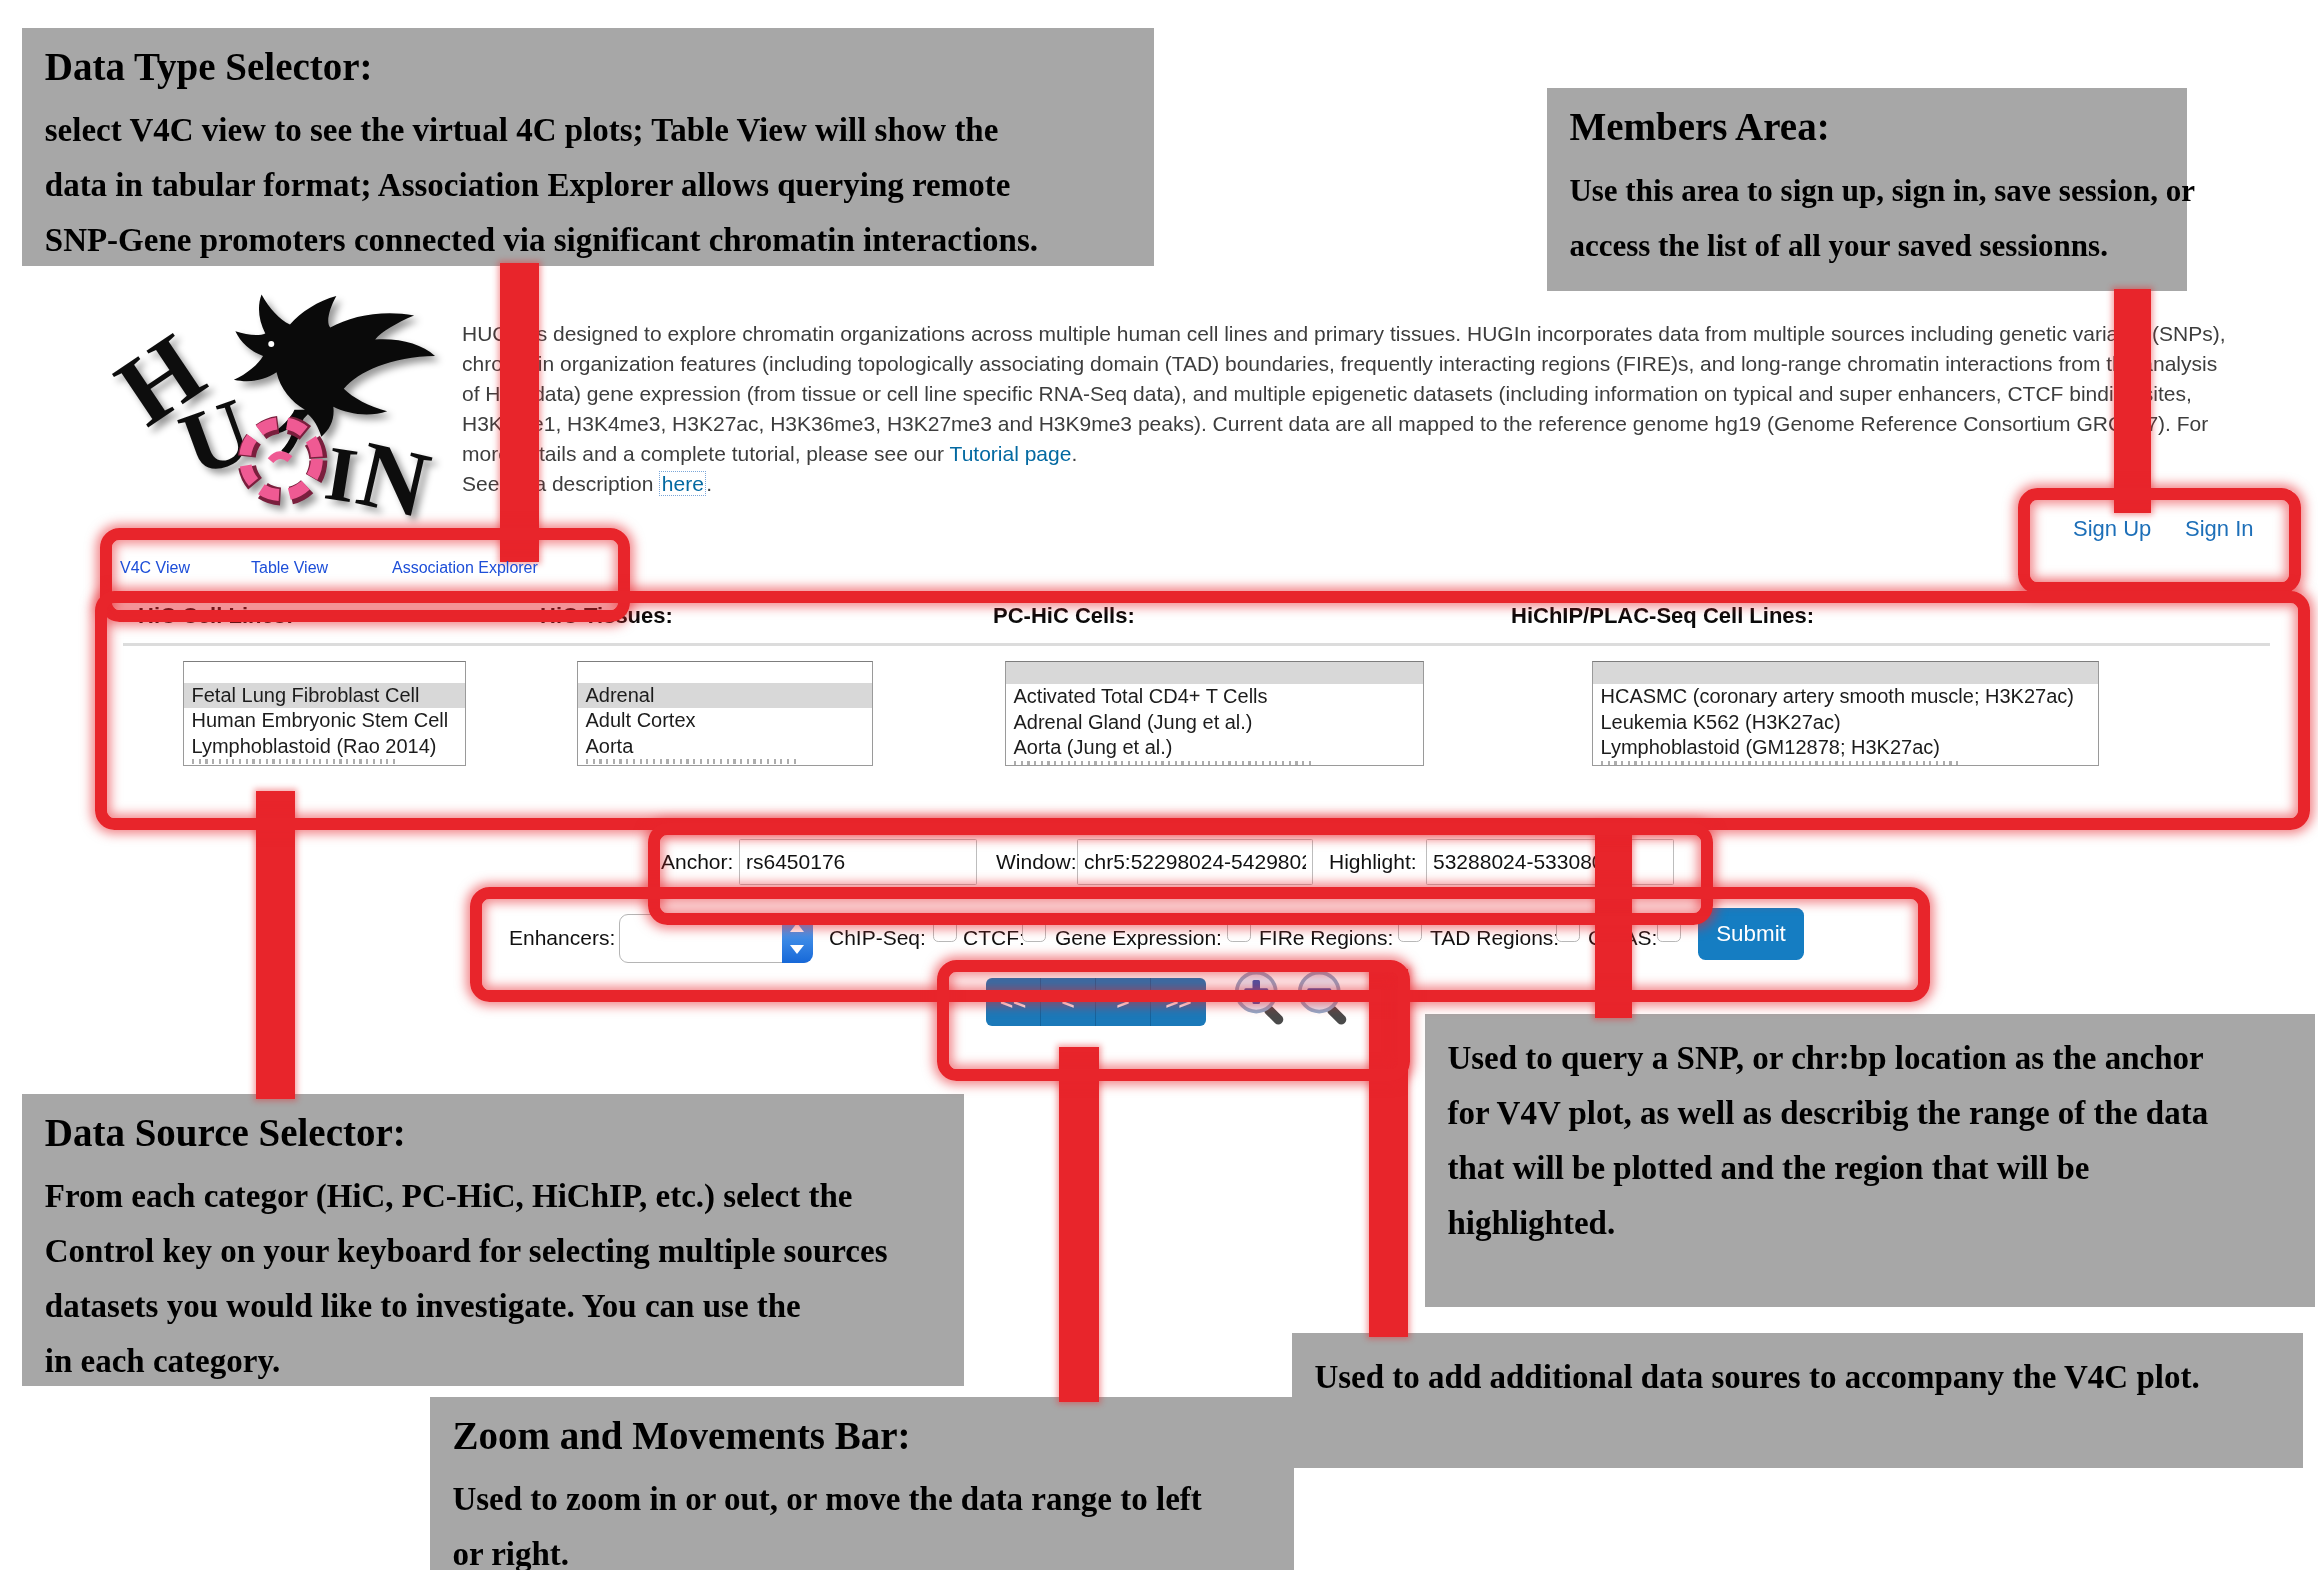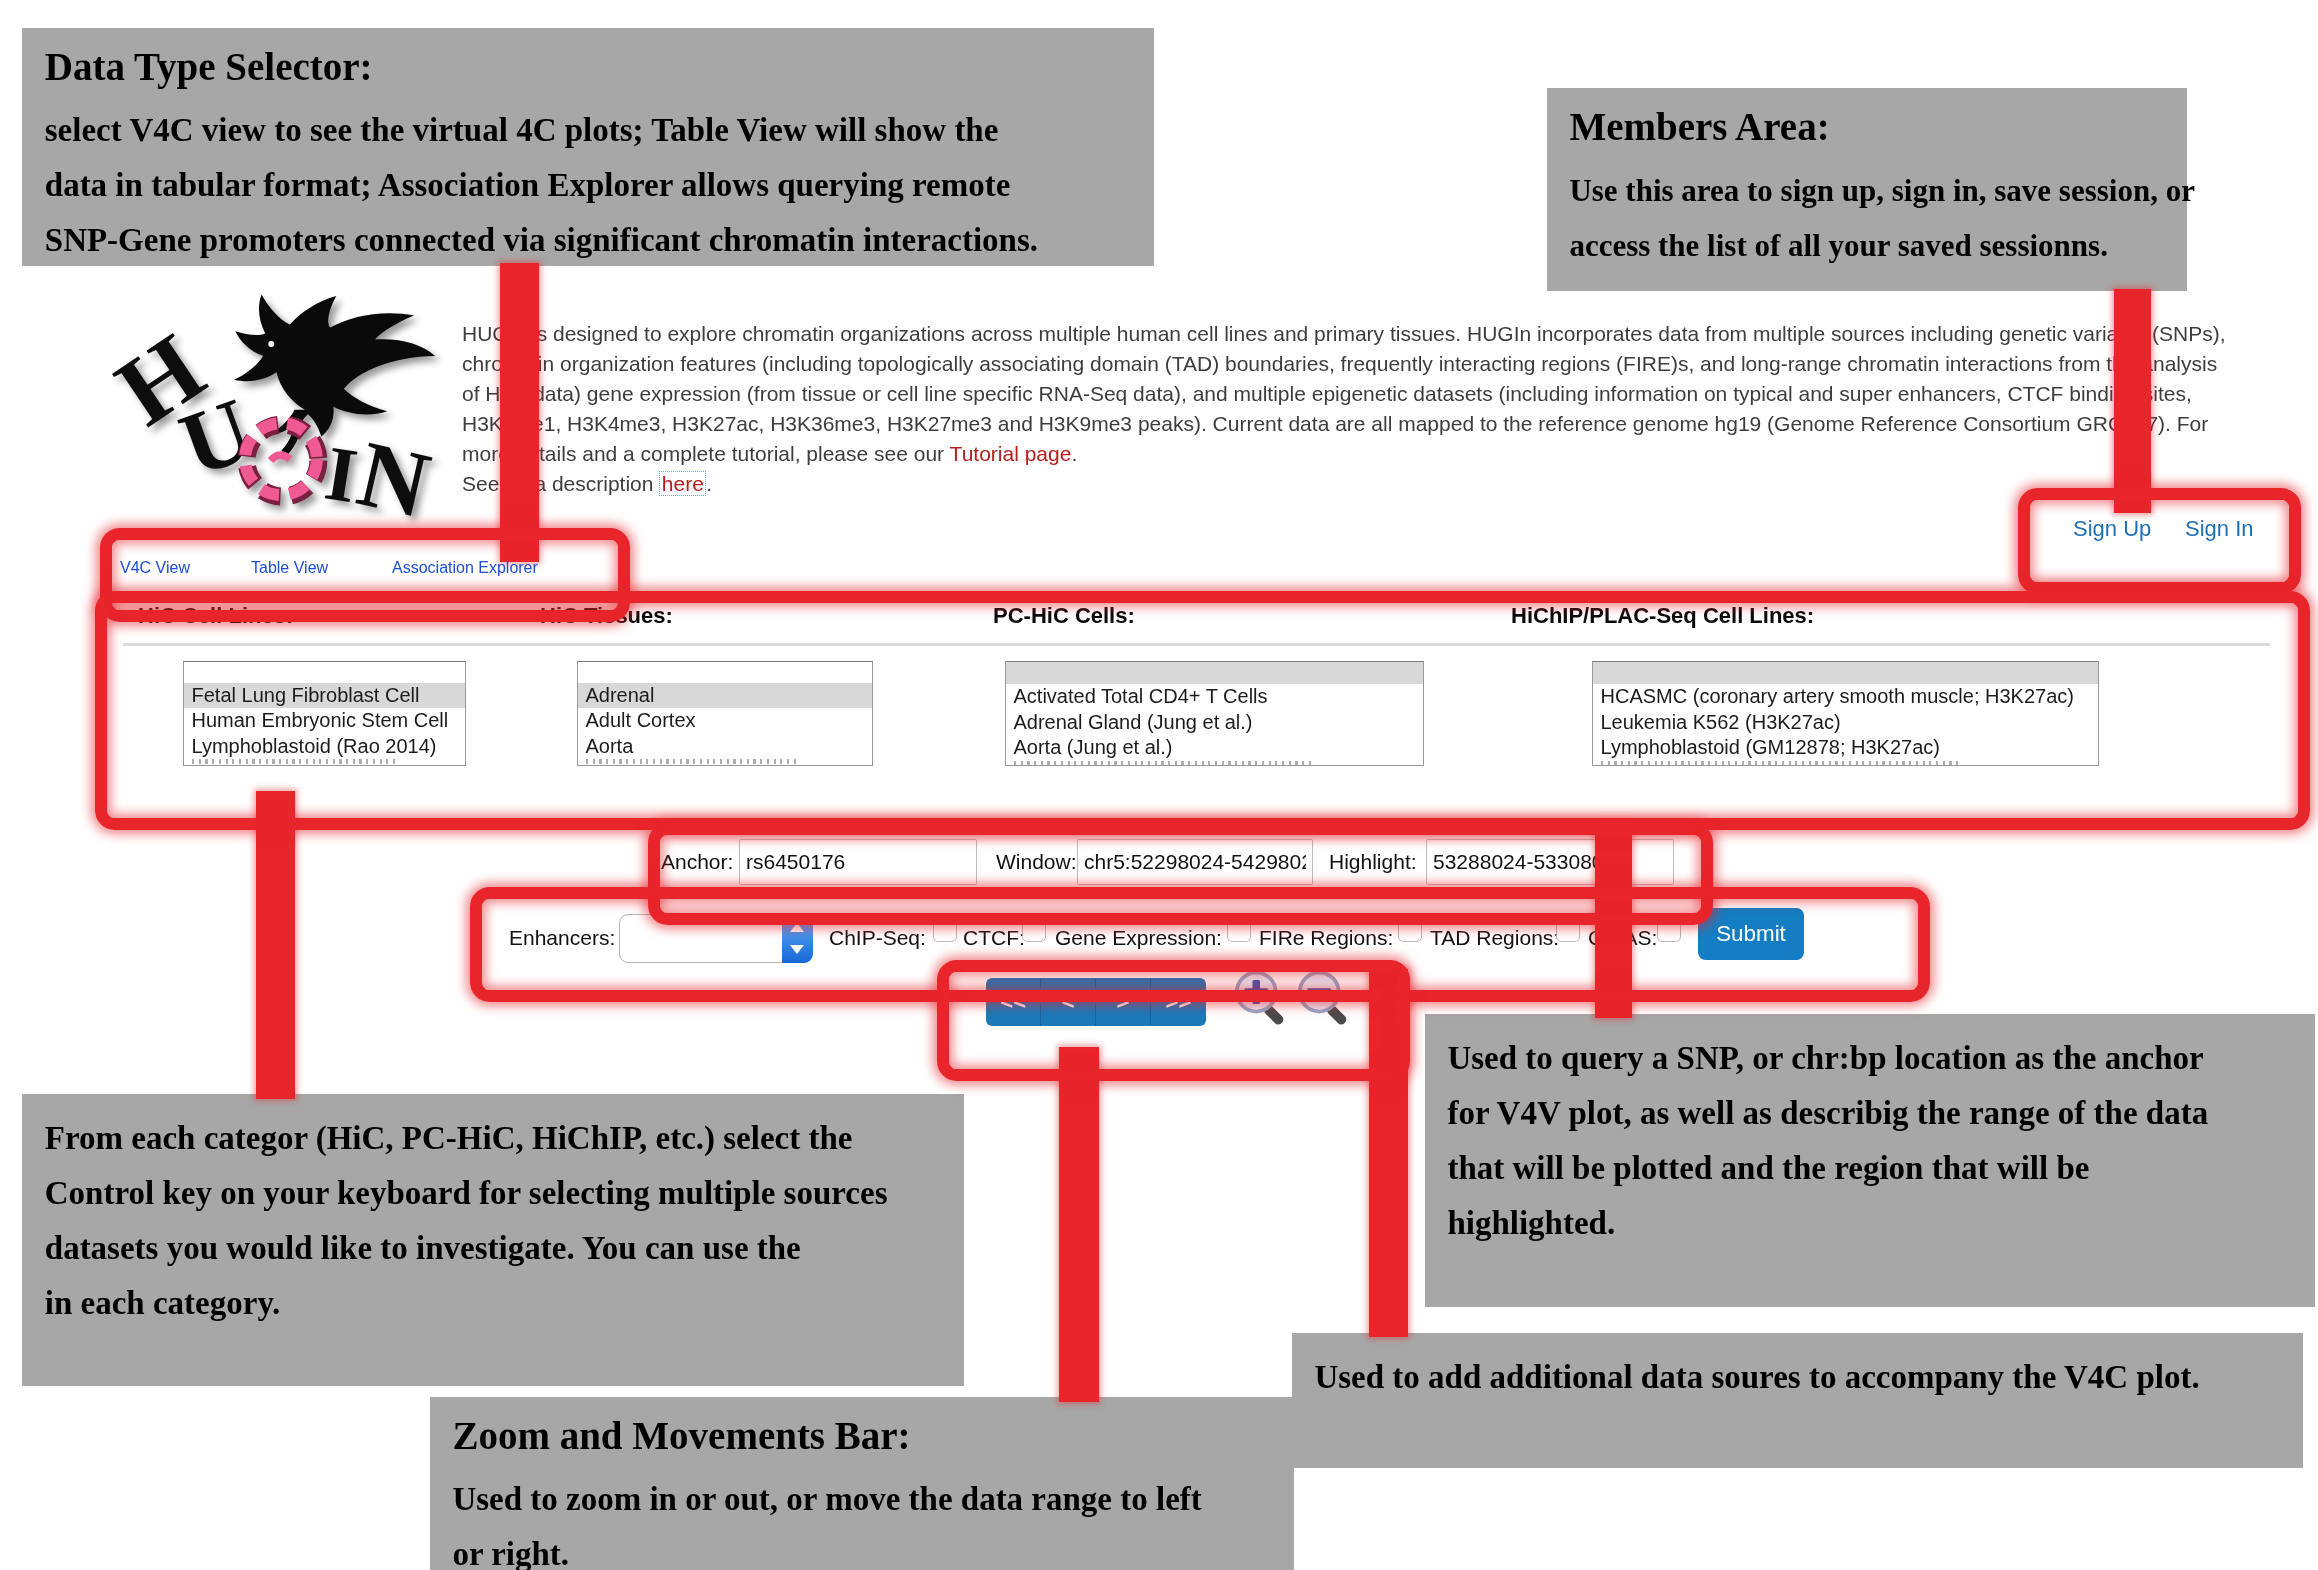--- a/index.html
+++ b/index.html
@@ -15,21 +15,21 @@
 
   
   .rbox{position:absolute;border:12px solid #e8252b;border-radius:19.4px;z-index:6;pointer-events:none;
         box-shadow:0 0 10.5px 3.7px rgba(232,37,43,.55), inset 0 0 10.5px 3.7px rgba(232,37,43,.55);}
   .rbar{position:absolute;background:#e8252b;z-index:5;pointer-events:none;
         box-shadow:0 0 6px 2.2px rgba(232,37,43,.45);}
 
   
   .intro{position:absolute;left:462px;top:319px;width:1765px;font-size:21px;line-height:30px;
          color:#3d3d3d;z-index:1;}
-  .intro a{color:#b91c1c;text-decoration:none;}
+  .intro a{color:#0369a1;text-decoration:none;}
   a.here-link{border:0.7px dotted #7aa6d8;padding:0 1.5px;}
   .member-link{position:absolute;font-size:22px;color:#1d6fb8;z-index:1;text-decoration:none;cursor:pointer;}
   .tab-link{position:absolute;font-size:16px;color:#1d4ed8;z-index:7;text-decoration:none;cursor:pointer;}
 
   
   .col-header{position:absolute;font-size:22px;font-weight:700;color:#0a0a0a;z-index:1;white-space:nowrap;}
   .hsep{position:absolute;left:123px;top:643px;width:2147px;height:3px;background:#dcdcdc;z-index:1;}
   .listbox{position:absolute;background:#fff;border:1.5px solid #9a9a9a;border-top-color:#7d7d7d;
            box-sizing:border-box;overflow:hidden;z-index:1;}
   .lrow{height:25.4px;line-height:25.4px;font-size:20px;color:#1c1c1c;padding-left:7.5px;white-space:nowrap;}
@@ -79,20 +79,21 @@
     <div class="gline">SNP-Gene promoters connected via significant chromatin interactions.</div>
   </div>
 
   <div class="gbox" style="left:1547px;top:88px;width:640px;height:203px;">
     <div class="gtitle">Members Area:</div>
     <div class="gline" style="font-size:31px;">Use this area to sign up, sign in, save session, or</div>
     <div class="gline" style="font-size:31px;">access the list of all your saved sessionns.</div>
   </div>
 
   <div class="gbox" style="left:22.4px;top:1094px;width:942px;height:292px;">
+    <div class="gtitle">Data Source Selector:</div>
     <div class="gline">From each categor (HiC, PC-HiC, HiChIP, etc.) select the</div>
     <div class="gline">Control key on your keyboard for selecting multiple sources</div>
     <div class="gline">datasets you would like to investigate. You can use the</div>
     <div class="gline">in each category.</div>
   </div>
 
   <div class="gbox" style="left:1425px;top:1014px;width:890px;height:293px;">
     <div class="gline">Used to query a SNP, or chr:bp location as the anchor</div>
     <div class="gline">for V4V plot, as well as describig the range of the data</div>
     <div class="gline">that will be plotted and the region that will be</div>

